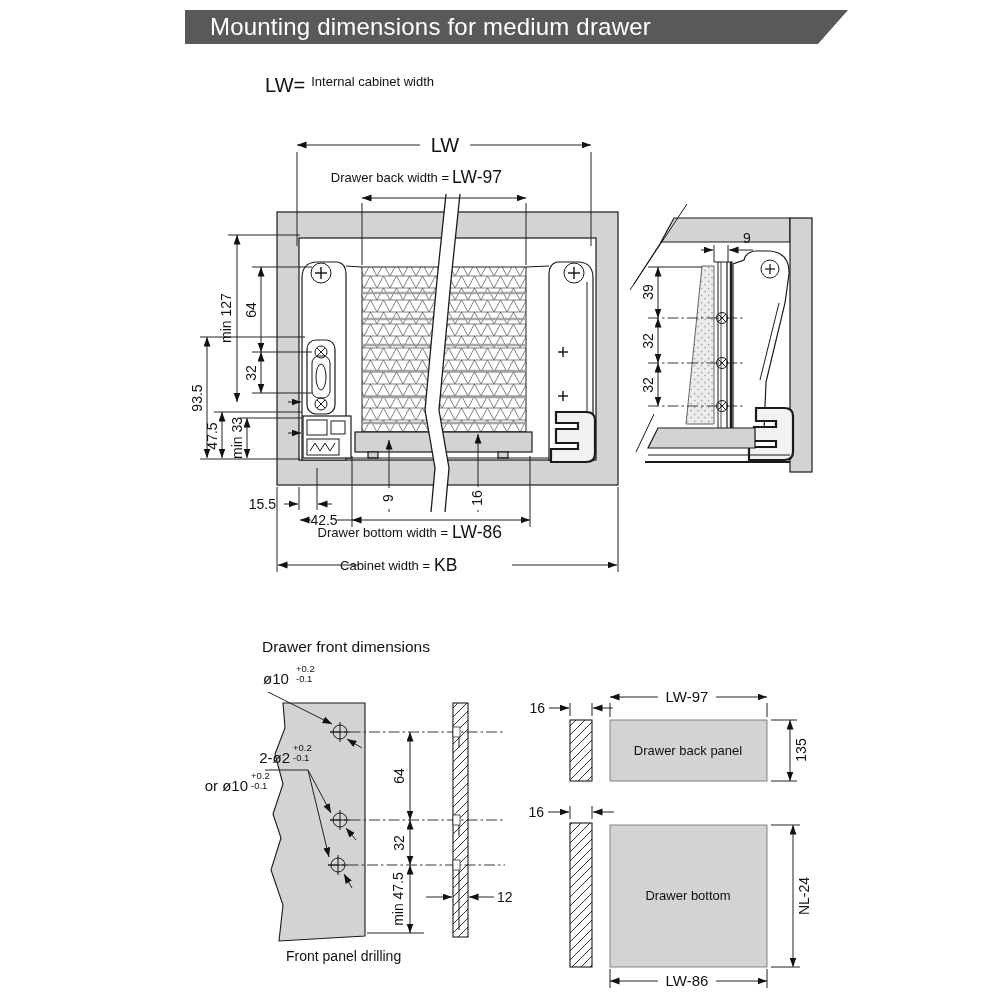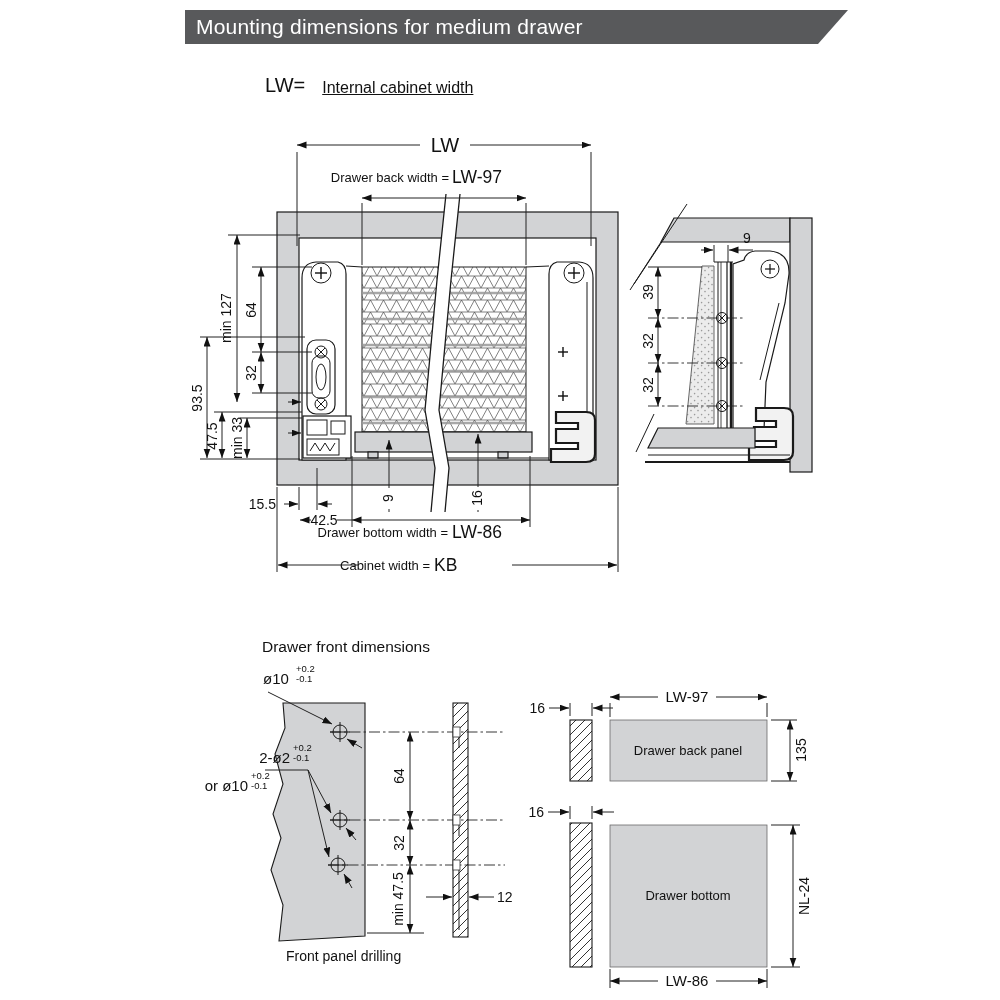--- a/index.html
+++ b/index.html
@@ -1,25 +1,25 @@
 <!DOCTYPE html>
 <html><head>
 <meta charset="utf-8">
 <style>
   html,body{margin:0;padding:0;background:#fff;}
   #stage{position:relative;width:1000px;height:1000px;background:#ffffff;overflow:hidden;
          font-family:"Liberation Sans","DejaVu Sans",sans-serif;}
   .banner{position:absolute;height:34px;background:#58595b;color:#fff;
-          font-size:21px;line-height:34px;padding-left:11px;box-sizing:border-box;
+          font-size:24px;line-height:34px;padding-left:25px;box-sizing:border-box;
           clip-path:polygon(0 0,100% 0,calc(100% - 30px) 100%,0 100%);letter-spacing:.2px;}
   #banner1{left:185px;top:10px;width:663px;}
   #banner2{left:168px;top:588px;width:675px;}
-  .legend{position:absolute;left:265px;top:74px;display:flex;align-items:flex-end;gap:17px;color:#111;}
+  .legend{position:absolute;left:265px;top:74px;display:flex;align-items:flex-start;gap:6px;color:#111;}
   .legend .term{font-size:20px;}
-  .legend .desc{font-size:16px;text-decoration:underline;}
+  .legend .desc{font-size:13px;}
   svg{position:absolute;left:0;top:0;}
   svg text{font-family:"Liberation Sans","DejaVu Sans",sans-serif;fill:#111;}
   .t9{font-size:9.5px;} .t13{font-size:13px;} .t14{font-size:14px;}
   .t15{font-size:15px;} .t16{font-size:15.5px;} .t17{font-size:17.5px;} .t20{font-size:20px;}
   .ln{stroke:#1a1a1a;fill:none;}
   .thin{stroke-width:1;} .med{stroke-width:1.6;} .thk{stroke-width:2.2;}
   .dim{stroke:#222;stroke-width:1;fill:none;}
   .cl{stroke:#222;stroke-width:.9;stroke-dasharray:11 3 2.5 3;fill:none;}
   .da{marker-start:url(#ar);marker-end:url(#ar);}
   .ds{marker-start:url(#ar);}

